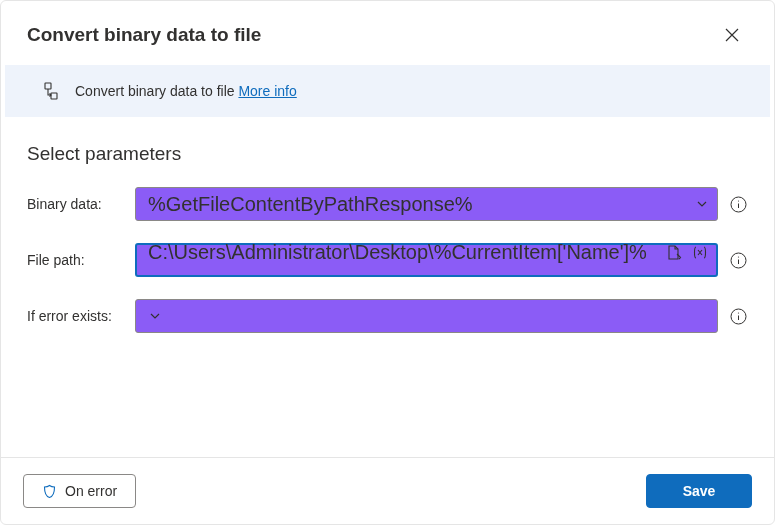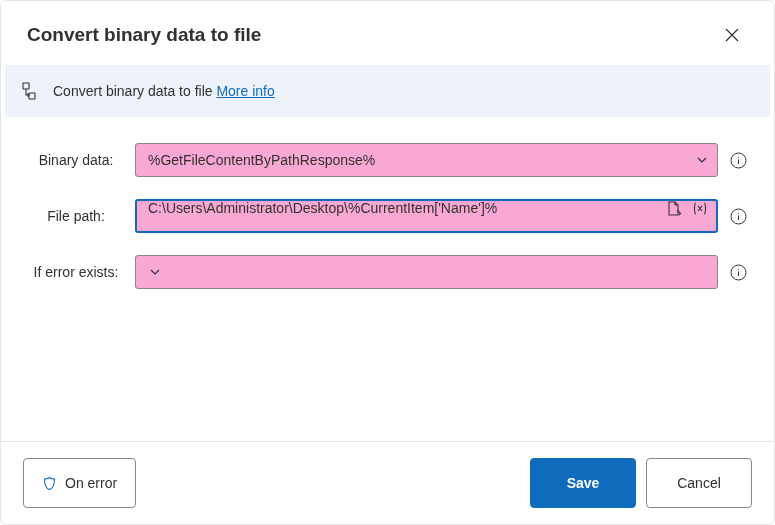--- a/index.html
+++ b/index.html
@@ -1,36 +1,36 @@
 <!DOCTYPE html>
 <html><head>
 <meta charset="utf-8">
 <style>
   * { box-sizing: border-box; margin: 0; padding: 0; font-family: "Segoe UI", -apple-system, sans-serif; }
   body { background: #fff; width: 775px; height: 525px; border: 1px solid #e5e5e5; border-radius: 6px; display: flex; flex-direction: column; overflow: hidden; }
   .header { display: flex; align-items: center; justify-content: space-between; padding: 18px 26px 14px 26px; }
   .header h1 { font-size: 19px; font-weight: 600; color: #323130; }
   .close-btn { width: 32px; height: 32px; display: flex; align-items: center; justify-content: center; background: transparent; border: none; cursor: pointer; color: #323130; }
-  .info-bar { background: #eef3fb; display: flex; align-items: center; gap: 14px; padding: 16px 14px; margin: 0 4px; }
+  .info-bar { background: #eef3fb; display: flex; align-items: center; gap: 14px; padding: 16px 36px; margin: 0 4px; }
   .info-bar .icon-slot { width: 20px; height: 20px; display: flex; align-items: center; justify-content: center; color: #323130; }
   .info-bar .text { font-size: 14px; color: #323130; }
   .info-bar a { color: #0f6cbd; text-decoration: underline; }
   .body { flex: 1; padding: 26px 26px 10px 26px; }
   .section-title { font-size: 19px; font-weight: 400; color: #323130; margin-bottom: 22px; }
   .row { display: flex; align-items: center; gap: 10px; margin-bottom: 22px; }
-  .row-label { width: 98px; font-size: 14px; color: #323130; text-align: center; }
+  .row-label { width: 98px; font-size: 14px; color: #323130; text-align: left; }
   .field-wrap { flex: 1; display: flex; align-items: center; gap: 10px; }
-  .field { flex: 1; height: 34px; border: 1px solid #8a8886; border-radius: 3px; background: #f9a8d4; display: flex; align-items: center; padding: 0 8px 0 12px; font-size: 14px; color: #323130; }
+  .field { flex: 1; height: 34px; border: 1px solid #8a8886; border-radius: 3px; background: #8b5cf6; display: flex; align-items: center; padding: 0 8px 0 12px; font-size: 20px; color: #323130; }
   .field-focused { border: 2px solid #0f6cbd; padding: 0 7px 16px 11px; }
   .field-text { flex: 1; white-space: nowrap; overflow: hidden; }
   .field-icons { display: flex; align-items: center; gap: 8px; }
   .chev { width: 14px; height: 14px; display: flex; align-items: center; justify-content: center; color: #323130; }
   .info-icon { width: 20px; height: 20px; display: flex; align-items: center; justify-content: center; color: #323130; cursor: default; }
   .footer { border-top: 1px solid #e5e5e5; padding: 16px 22px; display: flex; align-items: center; justify-content: space-between; }
-  .btn { height: 50px; min-width: 106px; padding: 0 18px; border-radius: 4px; font-size: 14px; cursor: pointer; display: inline-flex; align-items: center; justify-content: center; gap: 8px; }
+  .btn { height: 34px; min-width: 106px; padding: 0 18px; border-radius: 4px; font-size: 14px; cursor: pointer; display: inline-flex; align-items: center; justify-content: center; gap: 8px; }
   .btn-secondary { background: #fff; border: 1px solid #8a8886; color: #323130; }
   .btn-primary { background: #0f6cbd; border: 1px solid #0f6cbd; color: #fff; font-weight: 600; }
   .right-group { display: flex; gap: 10px; }
   svg { display: block; }
 </style>
 </head>
 <body>
 
 <div class="header">
   <h1>Convert binary data to file</h1>
@@ -51,20 +51,21 @@
       <path d="M6 7 V13 H9"></path>
       <path d="M7.5 11.5 L9 13 L7.5 14.5"></path>
     </svg>
   </span>
   <span class="text">
     <span>Convert binary data to file </span><a href="#">More info</a>
   </span>
 </div>
 
 <div class="body">
+  <h2 class="section-title">Select parameters</h2>
 
   <div class="row">
     <div class="row-label">Binary data:</div>
     <div class="field-wrap">
       <div class="field">
         <span class="field-text">%GetFileContentByPathResponse%</span>
         <span class="chev">
           <svg width="12" height="12" viewBox="0 0 12 12">
               <path d="M2 4 L6 8 L10 4" stroke="currentColor" stroke-width="1.2" fill="none"></path>
             </svg>
@@ -139,17 +140,14 @@
       <svg width="15" height="15" viewBox="0 0 15 15" fill="none" stroke="#0f6cbd" stroke-width="1.1">
         <path d="M7.5 1.5 C5.5 3 3.5 3 2.5 3 C2.5 9 4 12.5 7.5 13.5 C11 12.5 12.5 9 12.5 3 C11.5 3 9.5 3 7.5 1.5 Z"></path>
       </svg>
     </span>
     <span>On error</span>
   </button>
   <div class="right-group">
     <button class="btn btn-primary">
       <span>Save</span>
     </button>
-    <button class="btn btn-secondary">
-      <span>Cancel</span>
-    </button>
   </div>
 </div>
 
 </body></html>

